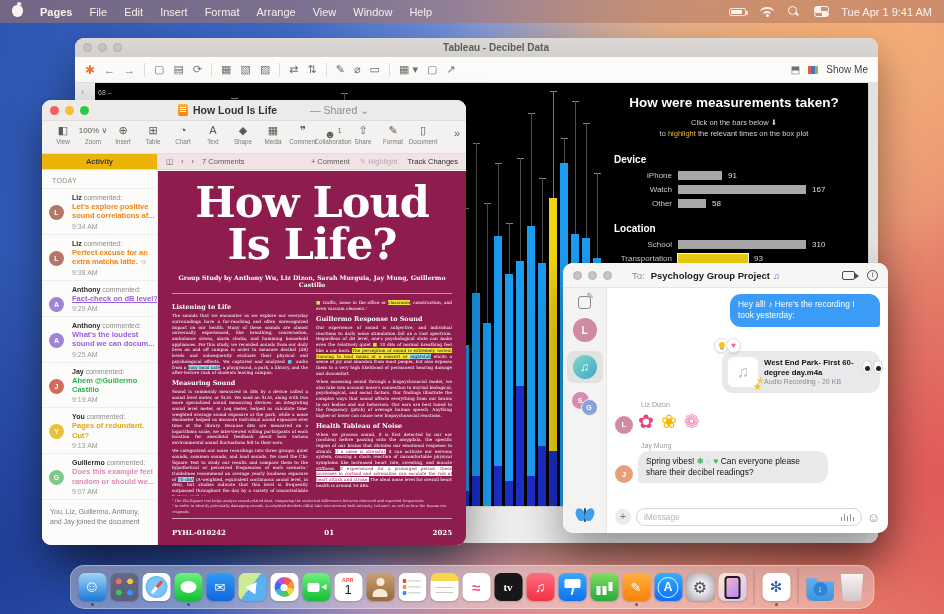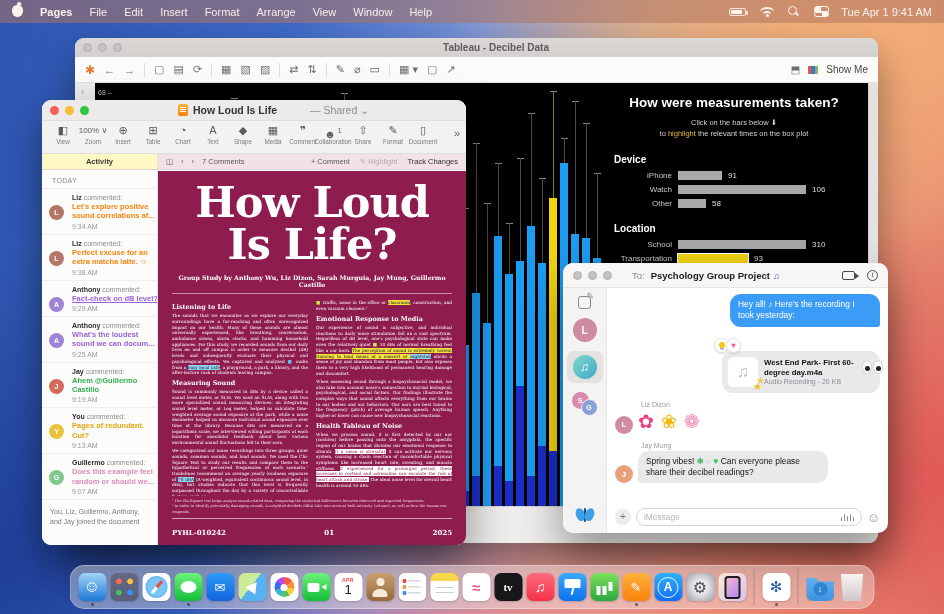--- a/index.html
+++ b/index.html
@@ -88,21 +88,21 @@
   .pg-title-main { font-weight:bold; color:#333; }
   .pg-title-suffix { color:#8e8d8b;margin-left:28px; }
   .pg-toolbar { height:33px; background:#f4f2f0; border-bottom:1px solid #e0dedc; display:flex; align-items:flex-start; padding:2px 6px 0; gap:0; }
   .pg-tb-item { width:30px; display:flex; flex-direction:column; align-items:center; gap:0px; color:#5c5b59; }
   .pg-tb-glyph { font-size:11px; height:15px; line-height:15px; }
   .pg-tb-label { font-size:6.3px; color:#7c7b79; }
   .pg-tb-zoom { font-size:8px; height:15px; line-height:15px; }
   .pg-badge { font-size:7px; vertical-align:super; }
   .pg-more { margin-left:auto; color:#5c5b59; font-size:11px; padding-top:4px; }
   .pg-subbar { height:16px; display:flex; border-bottom:1px solid #e2d6da; font-size:7.5px; }
-  .pg-activity { width:116px; background:#fef9c3; border-right:1px solid #e5e3e1; display:flex; align-items:center; justify-content:center; color:#3c3b39; font-weight:bold; }
+  .pg-activity { width:116px; background:#eab308; border-right:1px solid #e5e3e1; display:flex; align-items:center; justify-content:center; color:#3c3b39; font-weight:bold; }
   .pg-commentbar { flex:1; background:#f2e2e6; display:flex; align-items:center; gap:8px; padding:0 8px; color:#5a5956; }
   .pg-cb-right { margin-left:auto; display:flex; gap:10px; align-items:center; }
   .pg-cb-dim { color:#b3a8ac; }
   .pg-cb-strong { color:#2e2d2b; }
   .pg-main { position:absolute; top:71px; bottom:0; left:0; right:0; display:flex; }
   .pg-sidebar { width:116px; background:#fcfcfb; border-right:1px solid #e8e6e4; overflow:hidden; font-size:7px; }
   .cm-today { color:#8c8b89; padding:6px 0 4px 10px; letter-spacing:.3px; border-bottom:1px solid #efeeec; }
   .cm-item { padding:5px 6px 4px 10px; border-bottom:1px solid #efeeec; position:relative; }
   .cm-head { color:#8c8b89; margin-left:20px; }
   .cm-name { font-weight:bold; color:#2c2b29; }
@@ -609,21 +609,21 @@
           <div id="panel-sections">
               <div class="p-section-h">Device</div>
               <div class="p-row">
                 <span class="p-row-label">iPhone</span>
                 <span class="p-row-bar" style="width: 44px; background: rgb(168, 168, 168);"></span>
                 <span class="p-row-val">91</span>
               </div>
               <div class="p-row">
                 <span class="p-row-label">Watch</span>
                 <span class="p-row-bar" style="width: 128px; background: rgb(168, 168, 168);"></span>
-                <span class="p-row-val">106</span>
+                <span class="p-row-val">167</span>
               </div>
               <div class="p-row">
                 <span class="p-row-label">Other</span>
                 <span class="p-row-bar" style="width: 28px; background: rgb(168, 168, 168);"></span>
                 <span class="p-row-val">58</span>
               </div>
               <div class="p-section-h">Location</div>
               <div class="p-row">
                 <span class="p-row-label">School</span>
                 <span class="p-row-bar" style="width: 128px; background: rgb(168, 168, 168);"></span>
@@ -782,21 +782,21 @@
         <div class="doc-cols">
           <div class="doc-col" id="doc-col1">
               <div class="doc-h">Listening to Life</div>
               <div class="doc-p"><span>The sounds that we encounter as we explore our everyday surroundings have a far-reaching and often unrecognized impact on our health. Many of these sounds are almost universally experienced, like breathing, conversation, ambulance sirens, alarm clocks, and humming household appliances. For this study, we recorded sounds from our daily lives on and off campus in order to measure decibel (dB) levels and subsequently evaluate their physical and psychological effects. We captured and analyzed </span><span class="mk-blue">■ </span><span>audio from a </span><span class="hl-cyan">busy local café</span><span>, a playground, a park, a library, and the after-lecture rush of students leaving campus.</span></div>
               <div class="doc-h">Measuring Sound</div>
               <div class="doc-p"><span>Sound is commonly measured in dBs by a device called a sound level meter, or SLM. We used an SLM, along with two more specialized sound measuring devices: an integrating sound level meter, or Leq meter, helped us calculate time-weighted average sound exposure at the park, while a noise dosimeter helped us measure individual sound exposure over time at the library. Because dBs are measured on a logarithmic scale, we interviewed willing participants at each location for anecdotal feedback about how various environmental sound fluctuations felt to their ears.</span></div>
               <div class="doc-p"><span>We categorized our noise recordings into three groups: quiet sounds, common sounds, and loud sounds. We used the Chi-Square Test to study our results and compare them to the hypothetical or perceived frequencies of each scenario.¹ Guidelines recommend an average yearly loudness exposure of </span><span class="hl-cyan">70 dBA</span><span> (A-weighted, equivalent continuous sound level, in dBs), but studies indicate that this level is frequently surpassed throughout the day by a variety of uncontrollable factors, such as</span></div>
             </div>
           <div class="doc-col" id="doc-col2">
               <div class="doc-p"><span class="mk-yellow">■ </span><span>traffic, noise in the office or </span><span class="hl-yellow">classroom</span><span>, construction, and even vacuum cleaners.¹</span></div>
-              <div class="doc-h">Emotional Response to Media</div>
+              <div class="doc-h">Guillermo Response to Sound</div>
               <div class="doc-p"><span>Our experience of sound is subjective, and individual reactions to daily noise stimulation fall on a vast spectrum. Regardless of dB level, one's psychological state can make even the relatively quiet </span><span class="mk-yellow">■ </span><span>10 dBs of normal breathing feel like a car horn. </span><span class="hl-yellow">The perception of sound is extremely varied.</span><span> </span><span class="hl-yellow">Dancing to loud music at a concert or </span><span class="hl-cyan">nightclub</span><span> elicits a sense of joy and abandon from most people, but also exposes them to a very high likelihood of permanent hearing damage and discomfort.</span></div>
               <div class="doc-p"><span>When assessing sound through a biopsychosocial model, we also take into account noise's connection to myriad biological, psychological, and social factors. Our findings illustrate the complex ways that sound affects everything from our brains to our bodies and our behaviors. Our ears are best tuned to the frequency (pitch) of average human speech. Anything higher or lower can cause new biopsychosocial reactions.</span></div>
               <div class="doc-h">Health Tableau of Noise</div>
               <div class="doc-p"><span>When we process sound, it is first detected by our ear (cochlea) before passing onto the amygdala, the specific region of our brains that dictates our emotional response to stimuli. </span><span class="hl-white">If a noise is stressful,</span><span> it can activate our nervous system, causing a chain reaction of uncomfortable physical symptoms like increased heart rate, sweating, and muscle stiffness. </span><span class="hl-white">If experienced for a prolonged period, these increases in cortisol and adrenaline can escalate the risk of heart attack and stroke.</span><span> The ideal noise level for overall heart health is around 55 dBs.</span></div>
             </div>
         </div>
         <div class="doc-foot">
           <div>¹ The Chi-Square test helps analyze sound-related data, comparing the statistical differences between observed and expected frequencies.</div>
           <div>² In order to identify potentially damaging sounds, A-weighted decibels (dBA) take into account both intensity (volume), as well as how the human ear responds.</div>
         </div>

